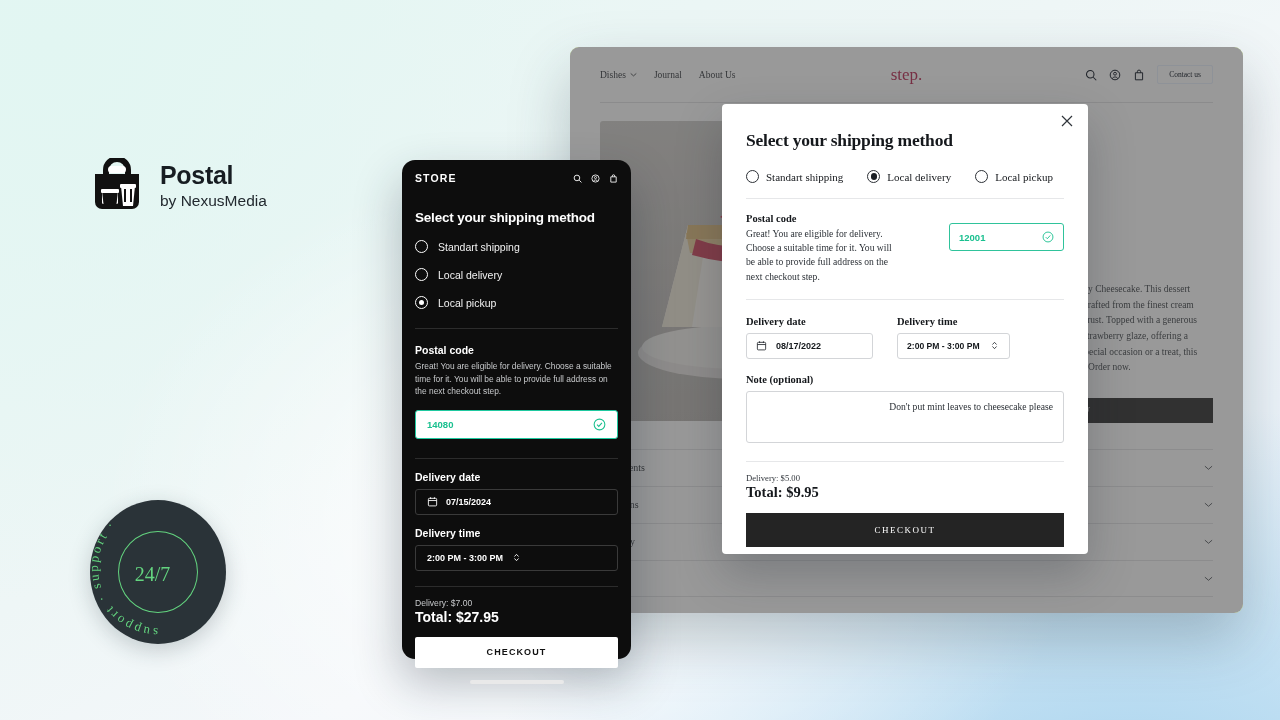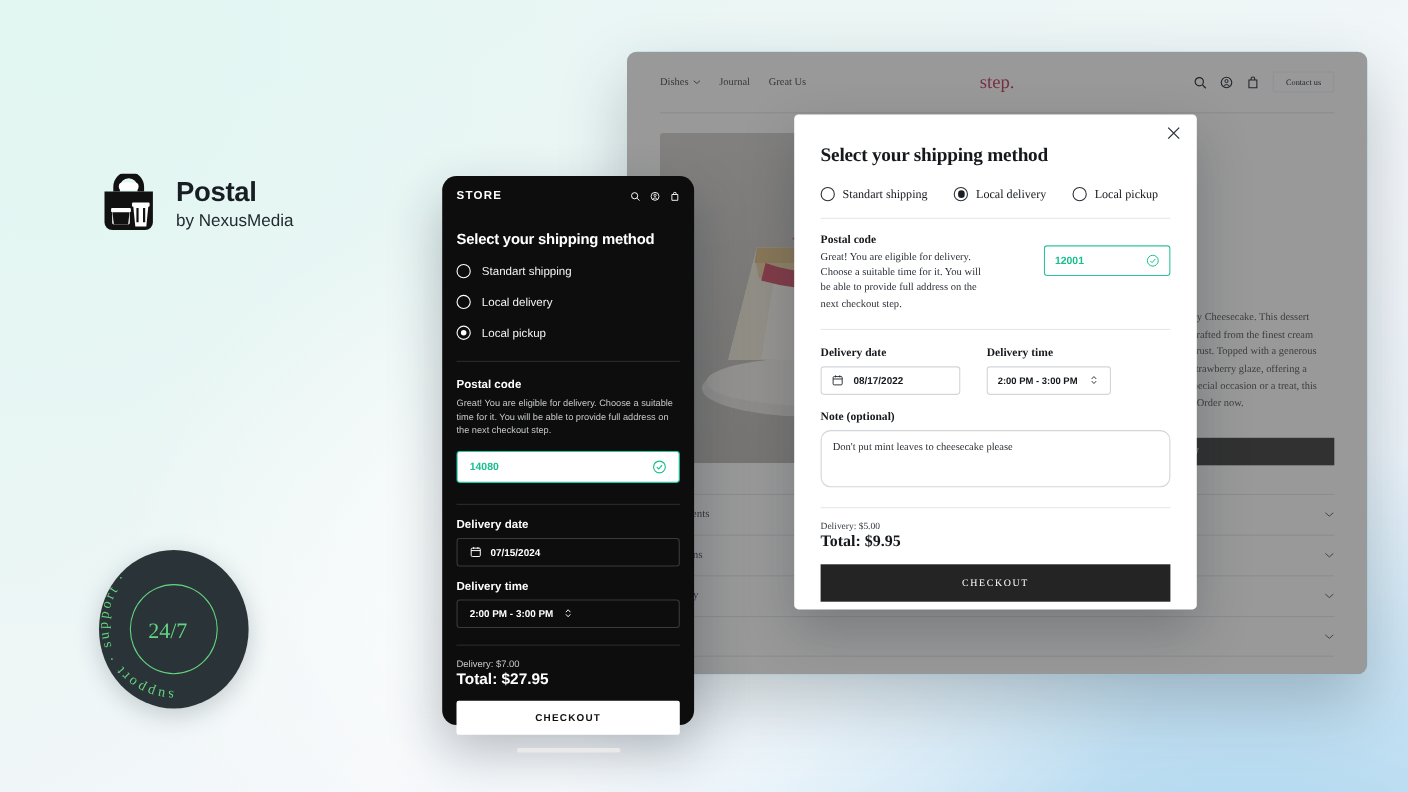--- a/index.html
+++ b/index.html
@@ -35,21 +35,21 @@
     background:#2a3338; box-shadow:0 6px 22px rgba(30,50,60,.22); }
   #support-badge .ring { position:absolute; left:28px; top:31px; width:80px; height:82px;
     border:1.6px solid #63d47f; border-radius:50%; }
   #support-badge .mid { position:absolute; left:0; right:11px; top:63px; text-align:center;
     color:#63d47f; font-family:"Liberation Serif", serif; font-size:20px; }
   #support-badge svg { position:absolute; inset:0; }
   #support-badge text { fill:#63d47f; font-family:"Liberation Serif", serif; font-size:13px; letter-spacing:2.4px; }
 
   
   #desktop { position:absolute; left:570px; top:47px; width:673px; height:566px;
-    background:#7dd3fc; border-radius:9px; overflow:hidden;
+    background:#bef264; border-radius:9px; overflow:hidden;
     box-shadow:0 26px 60px rgba(36,56,70,.28); }
   #site { position:absolute; inset:0; background:#fff; }
   #site-nav { height:55px; display:flex; align-items:center; padding:0 30px;
     font-family:"Liberation Serif", serif; }
   #nav-left { display:flex; align-items:center; gap:17px; font-size:9.5px; color:#20242a; }
   #nav-left .item { display:flex; align-items:center; gap:4px; }
   #brand-logo { position:absolute; left:0; right:0; text-align:center;
     font-family:"Liberation Serif", serif; font-size:17px; color:#b31643; pointer-events:none; }
   #nav-right { margin-left:auto; display:flex; align-items:center; gap:12px; z-index:2; }
   #nav-right .ic { width:12px; height:12px; color:#20242a; }
@@ -101,22 +101,22 @@
   #dt-row { display:flex; gap:24px; margin-top:16px; }
   .fld-label { font-size:10.5px; font-weight:700; }
   .fld-box { height:26px; border:1px solid #d3d5d8; border-radius:3px; margin-top:6px;
     display:flex; align-items:center; gap:7px; padding:0 9px;
     font-family:"Liberation Sans", sans-serif; font-size:9px; font-weight:700; color:#14181c; }
   #date-box { width:127px;gap:9px; }
   #time-box { width:113px; justify-content:space-between; }
   #time-box span.v { font-size:8.6px; }
   .mini-ic { width:11px; height:11px; color:#20252a; flex:none; }
   #note-label { font-size:10.5px; font-weight:700; margin-top:15px; }
-  #note-area { height:52px; border:1px solid #d3d5d8; border-radius:9px; margin-top:6px;
-    padding:9px 10px; font-size:9.6px; color:#2b3036; }
+  #note-area { height:52px; border:1px solid #d3d5d8; border-radius:3px; margin-top:6px;
+    padding:9px 10px; font-size:9.6px; color:#2b3036;text-align:right; }
   #totals { margin-top:18px; border-top:1px solid #e6e7e9; padding-top:11px; }
   #delivery-line { font-size:8.6px; color:#31363c; }
   #total-line { font-size:14.5px; font-weight:700; margin-top:1px; }
   #checkout-btn { margin-top:12px; height:34px; background:#242424; color:#fff;
     display:flex; align-items:center; justify-content:center;
     font-size:9px; letter-spacing:1.5px; }
 
   
   #mobile { position:absolute; left:402px; top:160px; width:229px; height:499px;
     background:#0d0d0d; border-radius:13px; padding:12px 13px 0 13px; color:#fff;
@@ -193,21 +193,21 @@
         <span class="item">
           <span>Dishes</span>
           <svg class="ic" width="7" height="7" viewBox="0 0 10 10">
               <path d="M1 3.5 L5 7 L9 3.5" fill="none" stroke="currentColor" stroke-width="1.2"></path>
             </svg>
         </span>
         <span class="item">
           <span>Journal</span>
         </span>
         <span class="item">
-          <span>Great Us</span>
+          <span>About Us</span>
         </span>
       </div>
       <div id="brand-logo">step.</div>
       <div id="nav-right">
         <svg class="ic" viewBox="0 0 16 16">
             <circle cx="7" cy="7" r="5" fill="none" stroke="currentColor" stroke-width="1.4"></circle>
             <path d="M11 11 L15 15" stroke="currentColor" stroke-width="1.4"></path>
           </svg>
         <svg class="ic" viewBox="0 0 16 16">
             <circle cx="8" cy="8" r="6.4" fill="none" stroke="currentColor" stroke-width="1.3"></circle>

